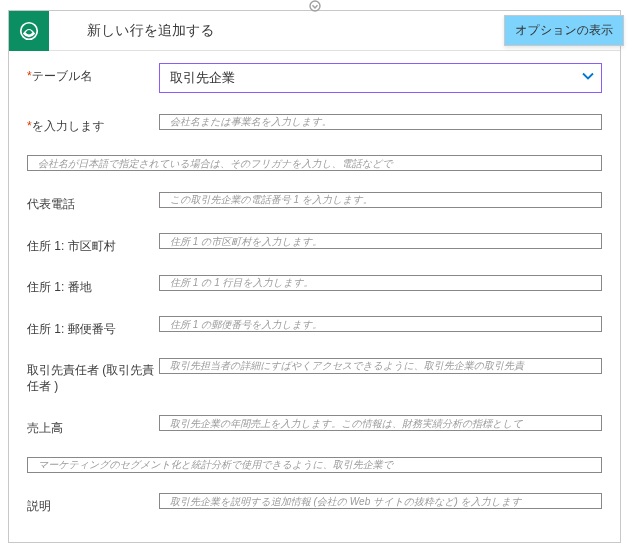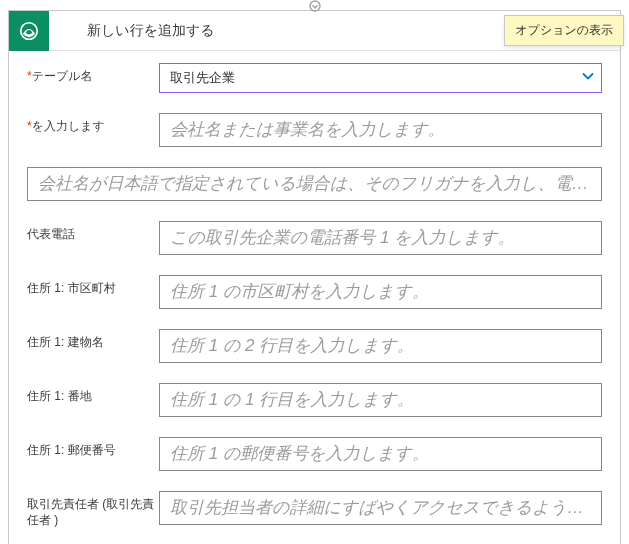--- a/index.html
+++ b/index.html
@@ -48,21 +48,21 @@
   .header-title {
     padding-left: 14px;
     font-size: 14px;
     color: #3c3c3c;
     margin-left: 24px;
   }
   .tooltip {
     position: absolute;
     top: 4px;
     right: -4px;
-    background: #fef9c3;
+    background: #7dd3fc;
     border: 1px solid #c8c8c8;
     padding: 6px 10px;
     font-size: 12px;
     color: #333;
     box-shadow: 0 2px 4px rgba(0,0,0,0.1);
     z-index: 10;
   }
   .form-body {
     padding: 12px 18px 8px 18px;
   }
@@ -97,24 +97,24 @@
   }
   .dropdown .chev {
     position: absolute;
     right: 6px;
     top: 50%;
     transform: translateY(-50%);
   }
   .dropdown .chev svg { width: 14px; height: 14px; }
   .textinput {
     border: 1px solid #8a8886;
-    height: 34px;
+    height: 16px;
     width: 100%;
     padding: 0 10px;
-    font-size: 17px;
+    font-size: 10px;
     color: #323130;
     outline: none;
     text-overflow: ellipsis;
   }
   .textinput::placeholder {
     color: #9b9b9b;
     font-style: italic;
   }
 </style>
 </head>
@@ -169,24 +169,20 @@
     <div class="row">
       <div class="label">代表電話</div>
       <div class="control"><input class="textinput" placeholder="この取引先企業の電話番号 1 を入力します。" style=""></div>
     </div>
 
     <div class="row">
       <div class="label">住所 1: 市区町村</div>
       <div class="control"><input class="textinput" placeholder="住所 1 の市区町村を入力します。" style=""></div>
     </div>
 
-    <div class="row">
-      <div class="label">住所 1: 建物名</div>
-      <div class="control"><input class="textinput" placeholder="住所 1 の 2 行目を入力します。" style=""></div>
-    </div>
 
     <div class="row">
       <div class="label">住所 1: 番地</div>
       <div class="control"><input class="textinput" placeholder="住所 1 の 1 行目を入力します。" style=""></div>
     </div>
 
     <div class="row">
       <div class="label">住所 1: 郵便番号</div>
       <div class="control"><input class="textinput" placeholder="住所 1 の郵便番号を入力します。" style=""></div>
     </div>

